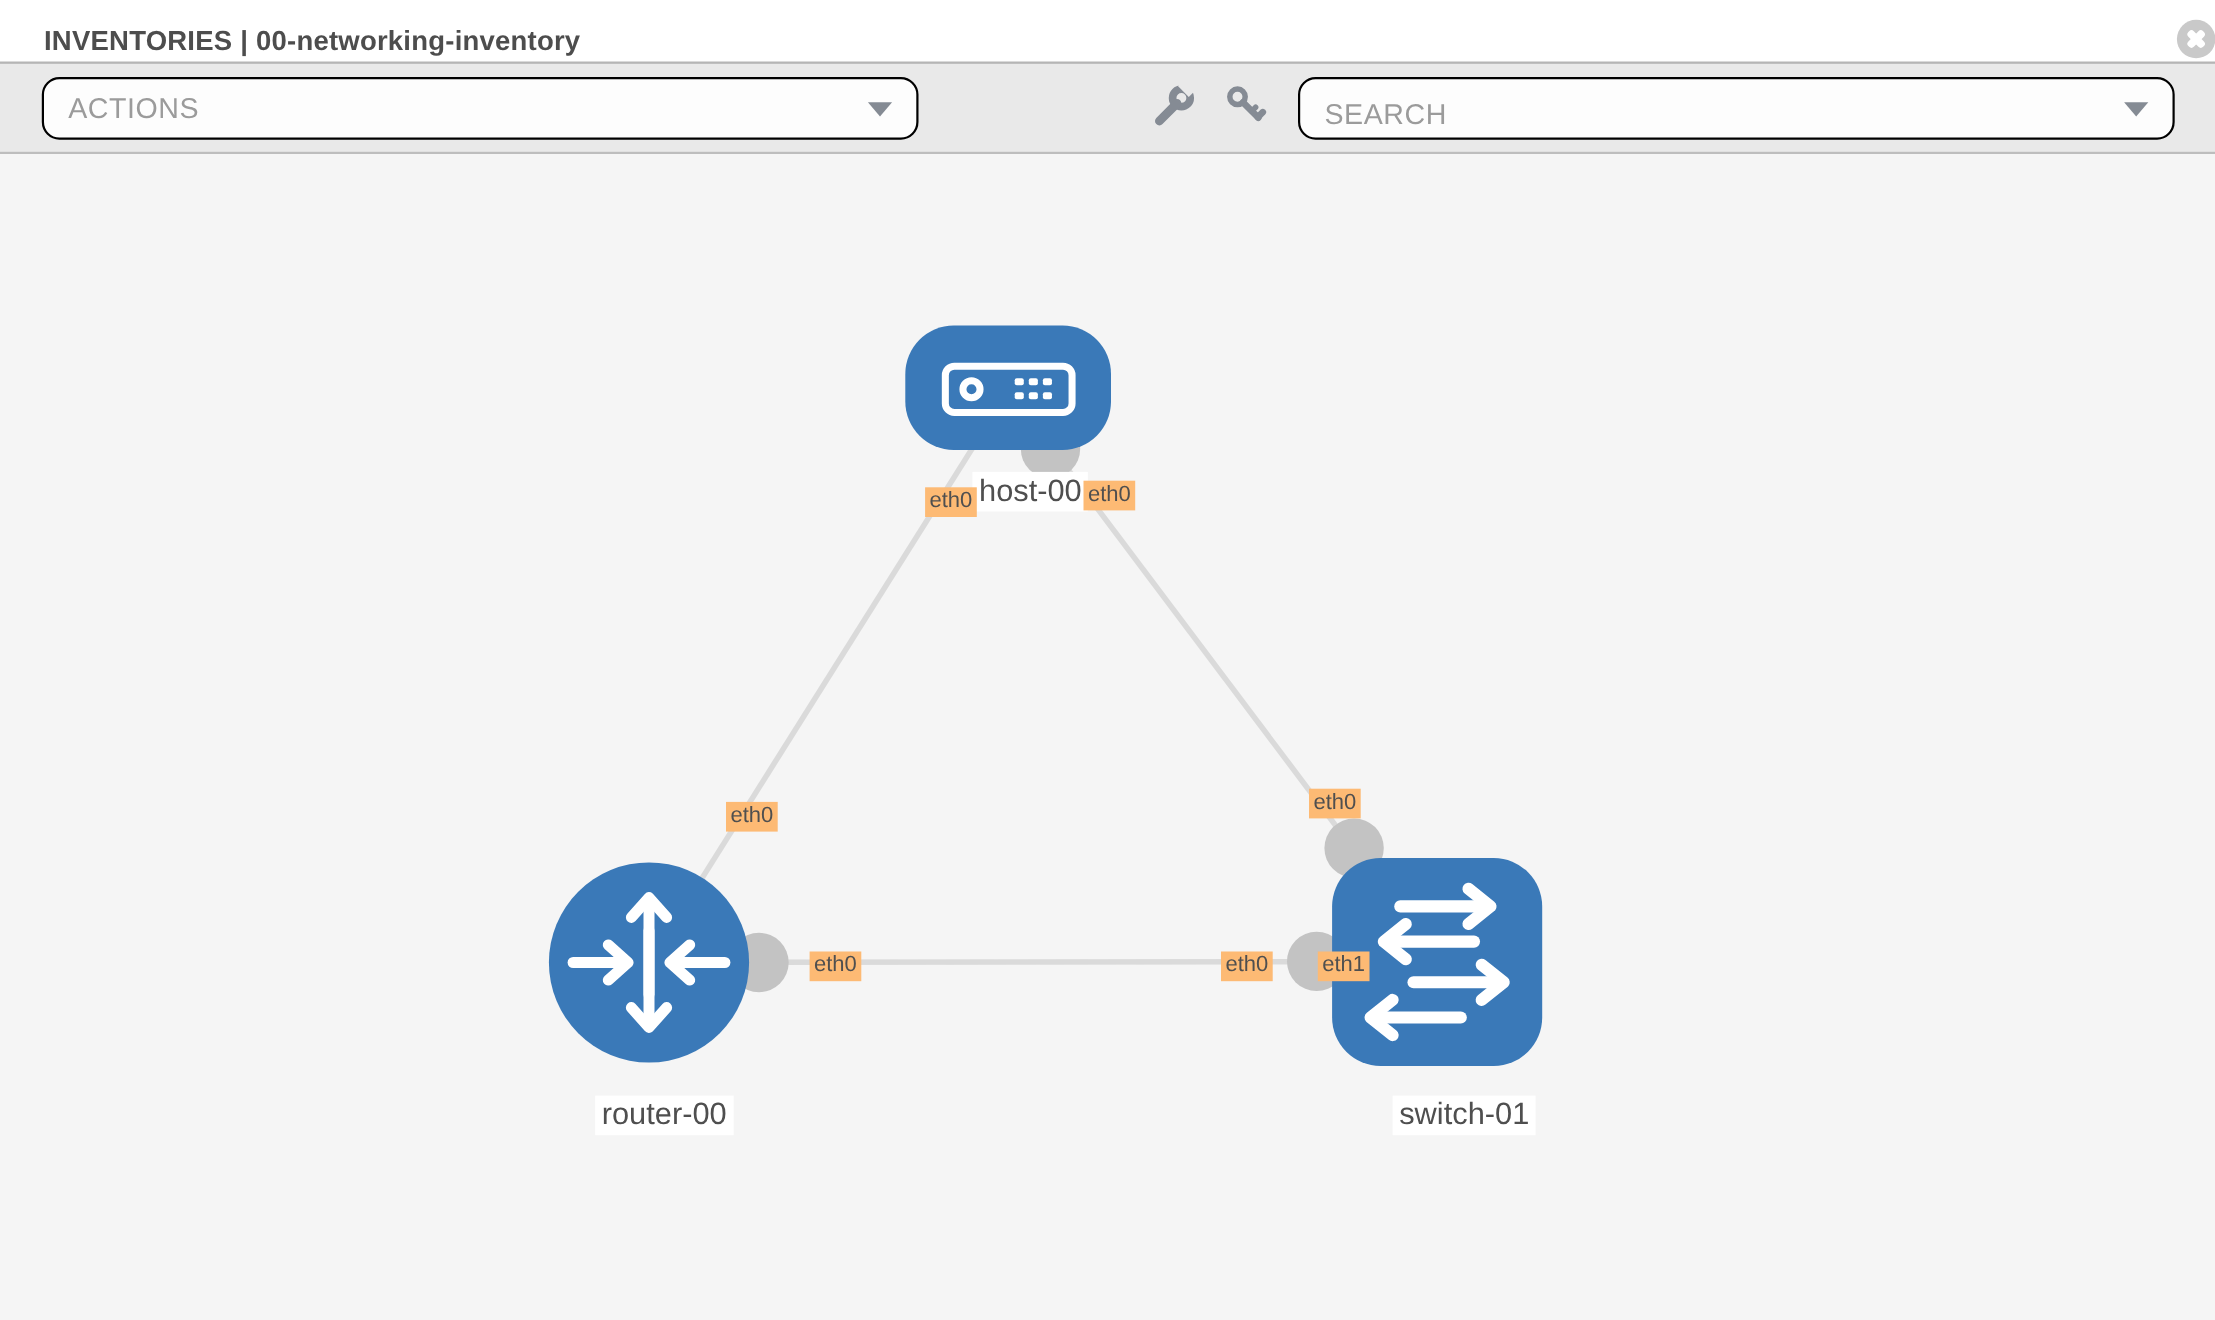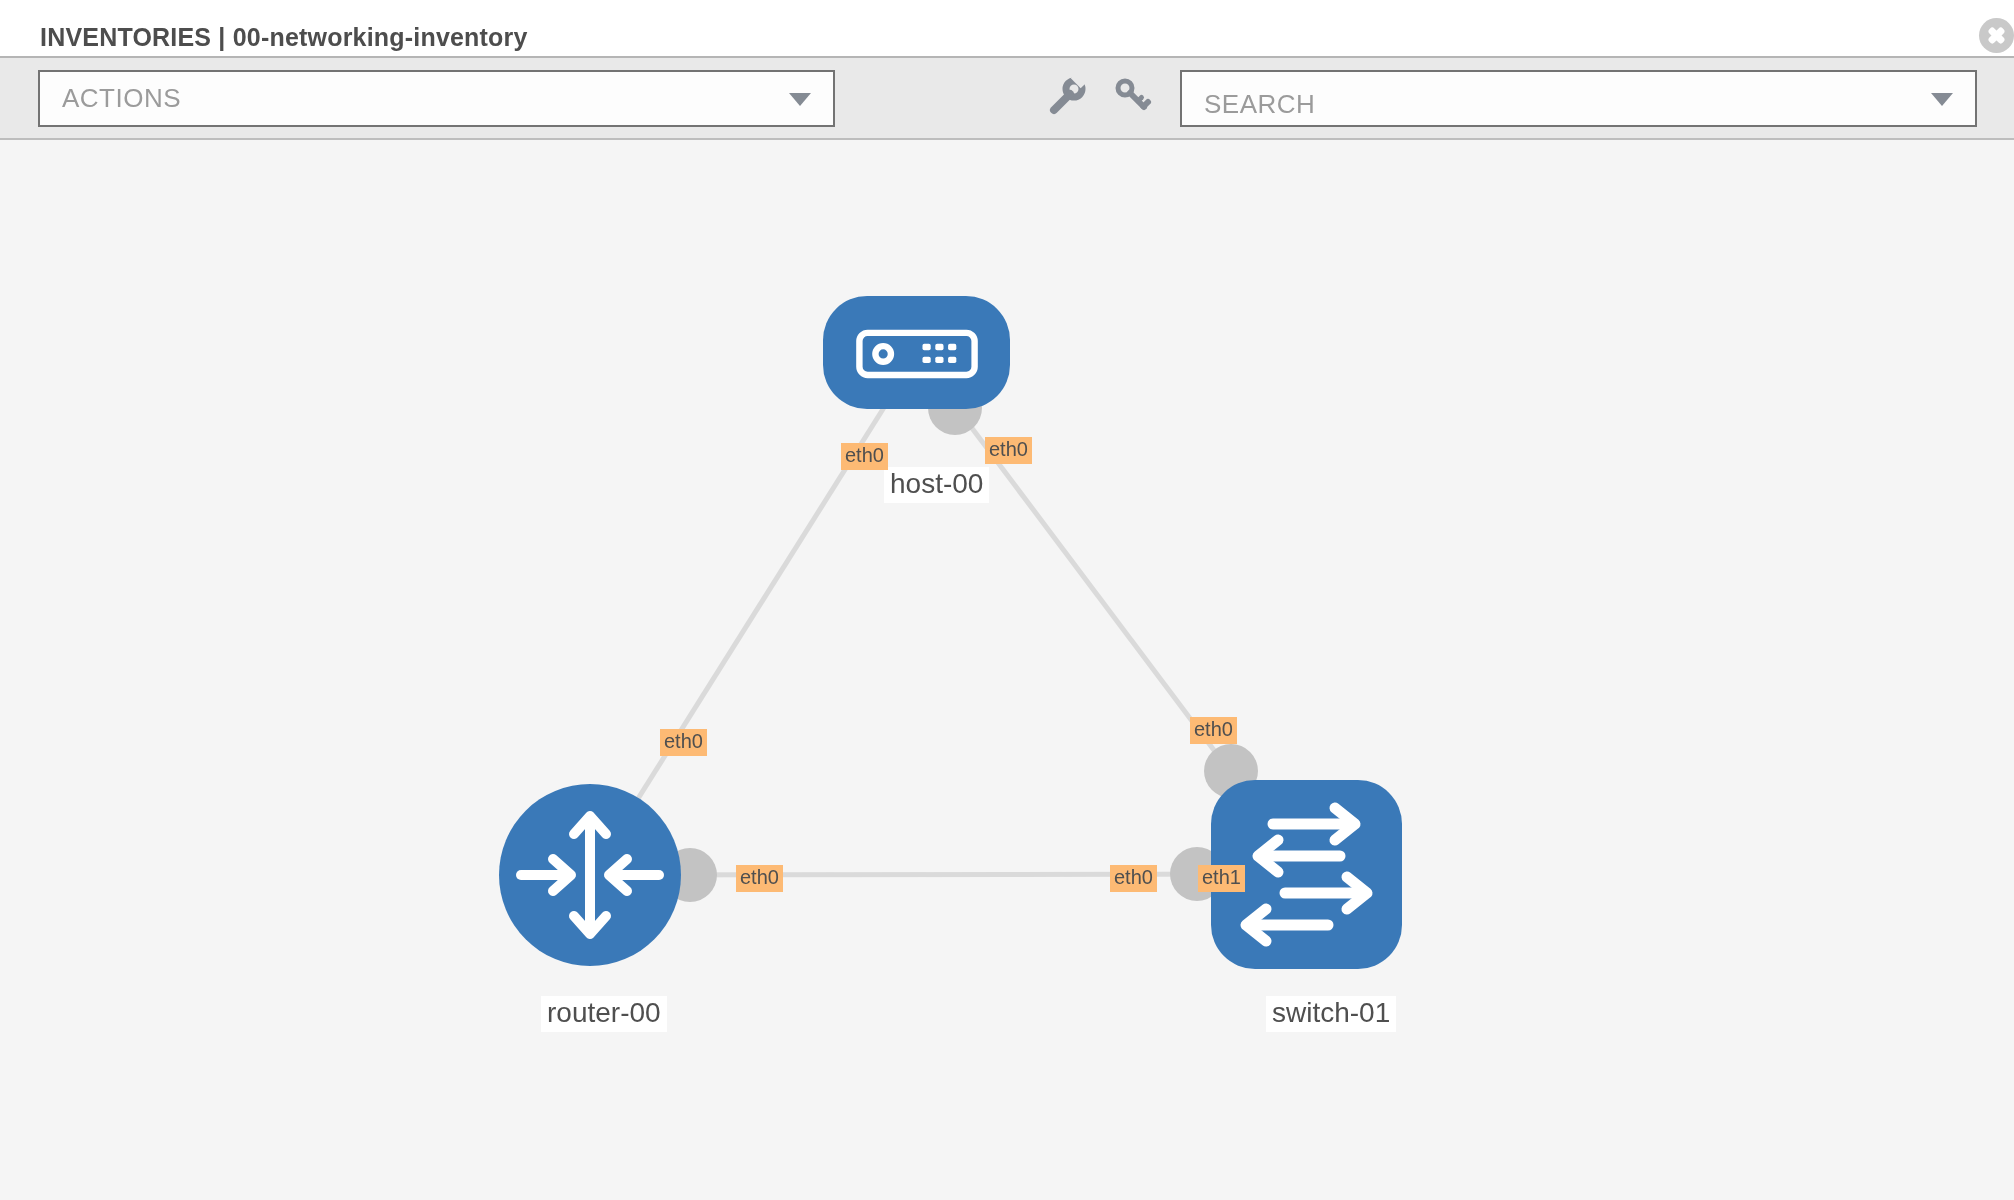--- a/index.html
+++ b/index.html
@@ -14,21 +14,21 @@
     border-radius:50%; background:#c9c9c9; cursor:pointer; }
   .close-btn .bar { position:absolute; left:8px; top:14px; width:19px; height:7px;
     border-radius:3px; background:#ffffff; }
   .close-btn .bar.b1 { transform:rotate(45deg); }
   .close-btn .bar.b2 { transform:rotate(-45deg); }
 
   
   .toolbar { position:relative; width:2014px; height:84px; background:#e9e9e9;
     border-top:2px solid #b5b5b5; border-bottom:2px solid #bdbdbd; }
   .combo { position:absolute; top:12px; height:57px; background:#fdfdfd;
-    border:2px solid #737373; border-radius:0; cursor:pointer; }
+    border:2px solid #000000; border-radius:16px; cursor:pointer; }
   .combo-actions { left:38px; width:797px; }
   .combo-search  { left:1180px; width:797px; }
   .combo-text { position:absolute; left:22px; top:0; height:53px; line-height:53px;
     font-size:26px; color:#9b9b9b; letter-spacing:.5px; }
   .combo input { position:absolute; left:22px; top:0; height:64px; width:690px;
     border:none; outline:none; background:transparent; font-size:26px; color:#555;
     font-family:"Liberation Sans", sans-serif; }
   .combo input::placeholder { color:#9b9b9b; opacity:1; letter-spacing:.5px; }
   .chevron { position:absolute; right:22px; top:21px; width:0; height:0;
     border-left:11px solid transparent; border-right:11px solid transparent;
@@ -42,21 +42,21 @@
   .links-svg { position:absolute; left:0; top:0; width:2014px; height:1038px; }
 
   .node { position:absolute; background:#3a79b8; display:flex;
     align-items:center; justify-content:center; cursor:pointer; }
   .node-host   { left:823px; top:156px; width:187px; height:113px; border-radius:44px; }
   .node-router { left:499px; top:644px; width:182px; height:182px; border-radius:50%; }
   .node-switch { left:1211px; top:640px; width:191px; height:189px; border-radius:44px; }
 
   .node-label { position:absolute; background:#ffffff; color:#4f4f4f;
     font-size:28px; padding:1px 6px 3px 6px; white-space:nowrap; }
-  .lbl-host   { left:884px;  top:289px;margin-top:38px; }
+  .lbl-host   { left:884px;  top:289px; }
   .lbl-router { left:541px;  top:856px; }
   .lbl-switch { left:1266px; top:856px; }
 
   .iface-label { position:absolute; background:#fdba74; color:#4f4f4f;
     font-size:20px; padding:1px 4px 3px 4px; white-space:nowrap; }
 </style>
 </head>
 <body>
 
 <div class="header">

